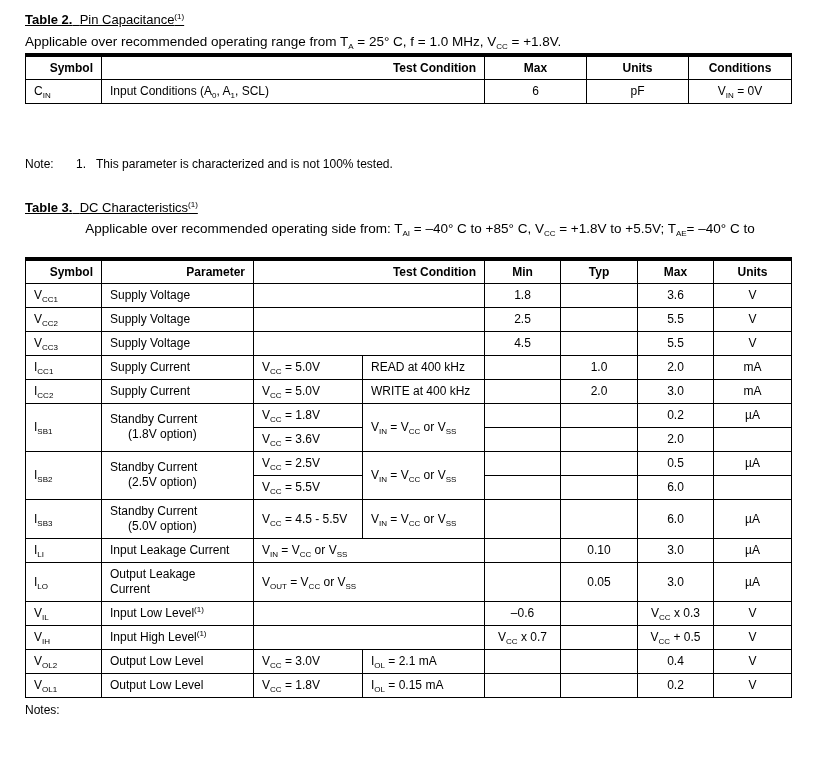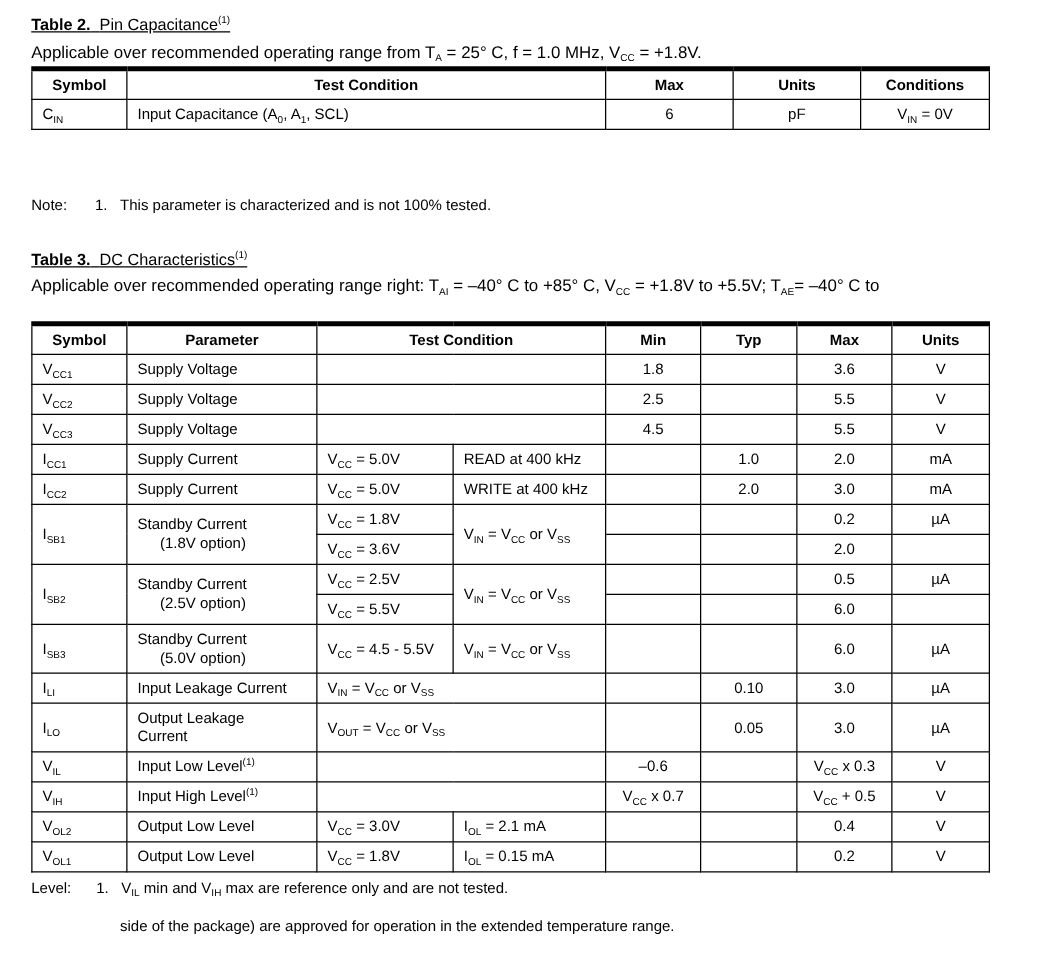--- a/index.html
+++ b/index.html
@@ -2,26 +2,26 @@
 <html><head>
 <meta charset="utf-8">
 <style>
   html, body { margin: 0; padding: 0; background: #ffffff; }
   body { width: 831px; height: 766px; position: relative; overflow: hidden;
          font-family: "Liberation Sans", sans-serif; color: #000; }
   .abs { position: absolute; }
   .title { font-size: 13px; text-decoration: underline; }
   .title b { font-weight: bold; }
   .title sup, .note sup { font-size: 8px; }
-  .desc { font-size: 13.5px; line-height: 16px; }
+  .desc { font-size: 13.5px; line-height: 16px; text-align: center; }
   sub { font-size: 8px; vertical-align: -3px; line-height: 0; }
   sup { line-height: 0; }
   table { border-collapse: collapse; position: absolute; table-layout: fixed; }
   td, th { border: 1px solid #000; font-size: 12px; padding: 0 8px; vertical-align: middle; white-space: nowrap; }
-  th { font-weight: bold; text-align: center; }
+  th { font-weight: bold; text-align: right; }
   th.c, td.c { text-align: center; }
   .thick { border-top: 4px solid #000; }
   .note { font-size: 12px; line-height: 15px; }
 </style>
 </head>
 <body>
 
 <div class="abs title" style="left:25px; top:12px;">
   <b>Table 2.</b>&nbsp; <span>Pin Capacitance</span><sup>(1)</sup>
 </div>
@@ -40,39 +40,39 @@
   <tbody>
       <tr style="height:24px">
     <th class="thick">Symbol</th>
     <th class="thick">Test Condition</th>
     <th class="thick c">Max</th>
     <th class="thick c">Units</th>
     <th class="thick c">Conditions</th>
   </tr>
   <tr style="height:24px">
     <td><span>C</span><sub>IN</sub></td>
-    <td><span>Input Capacitance (A</span><sub>0</sub><span>, A</span><sub>1</sub><span>, SCL)</span></td>
+    <td><span>Input Conditions (A</span><sub>0</sub><span>, A</span><sub>1</sub><span>, SCL)</span></td>
     <td class="c">6</td>
     <td class="c">pF</td>
     <td class="c"><span>V</span><sub>IN</sub><span> = 0V</span></td>
   </tr>
 </tbody>
   </table>
 
 <div class="abs note" style="left:25px; top:133px;margin-top:24px;">
   <span>Note:</span>
   <span style="position:absolute; left:51px; white-space:nowrap;"><span>1.</span>&nbsp;&nbsp;&nbsp;<span>This parameter is characterized and is not 100% tested.</span></span>
 </div>
 
 <div class="abs title" style="left:25px; top:200px;">
   <b>Table 3.</b>&nbsp; <span>DC Characteristics</span><sup>(1)</sup>
 </div>
 <div class="abs desc" style="left:25px; top:221px; width:790px;">
   <div style="white-space:nowrap">
-    <span>Applicable over recommended operating range right: T</span><sub>AI</sub><span> = –40° C to +85° C, V</span><sub>CC</sub><span> = +1.8V to +5.5V; T</span><sub>AE</sub><span>= –40° C to</span>
+    <span>Applicable over recommended operating side from: T</span><sub>AI</sub><span> = –40° C to +85° C, V</span><sub>CC</sub><span> = +1.8V to +5.5V; T</span><sub>AE</sub><span>= –40° C to</span>
   </div>
 </div>
 
 <table style="left:25px; top:257px; width:766px;">
   <colgroup>
     <col style="width:76px">
       <col style="width:152px">
       <col style="width:109px">
       <col style="width:122px">
     <col style="width:76px">
@@ -257,21 +257,14 @@
     <td><span>I</span><sub>OL</sub><span> = 0.15 mA</span></td>
     <td class="c"></td>
     <td class="c"></td>
     <td class="c">0.2</td>
     <td class="c">V</td>
   </tr>
 </tbody>
   </table>
 
 <div class="abs note" style="left:25px; top:703px; width:800px;">
-  <span>Level:</span>
-  <div style="position:absolute; left:52px; top:0; white-space:nowrap;">
-    <span>1.</span>&nbsp;&nbsp;
-    <span>V</span><sub>IL</sub><span> min and V</span><sub>IH</sub><span> max are reference only and are not tested.</span>
-  </div>
-  <div style="position:absolute; left:71px; top:31px; white-space:nowrap;">
-    <span>side of the package) are approved for operation in the extended temperature range.</span>
-  </div>
+  <span>Notes:</span>
 </div>
 
 </body></html>

